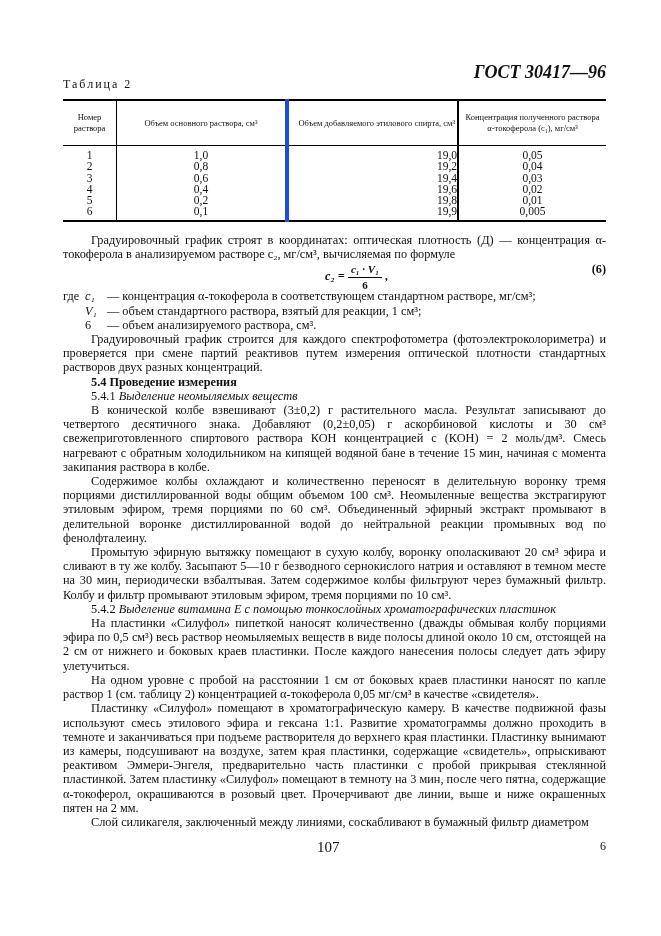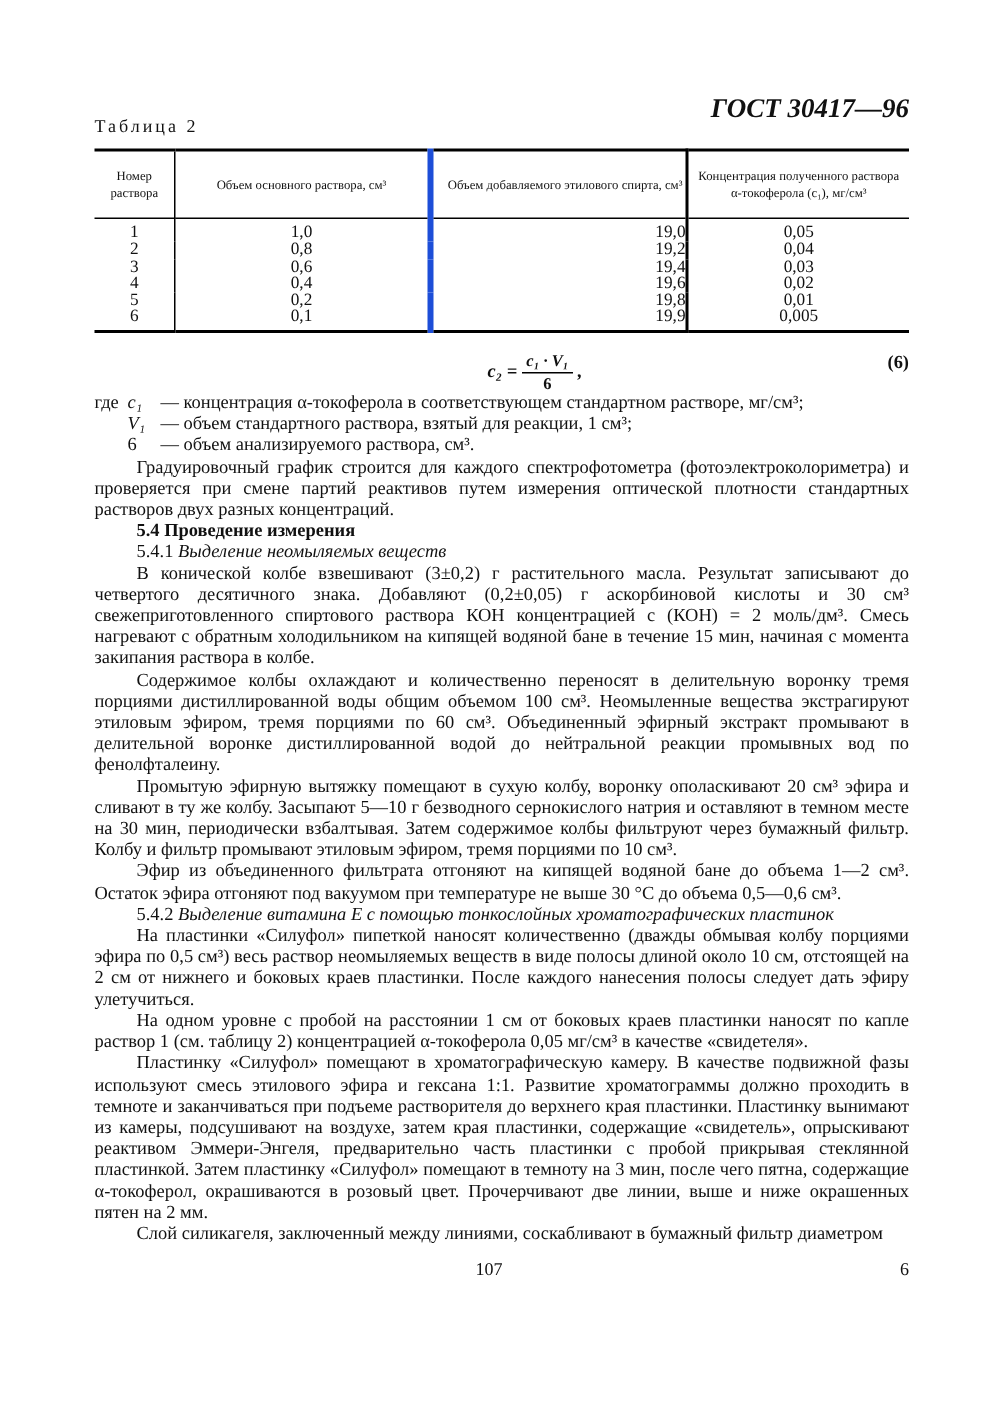--- a/index.html
+++ b/index.html
@@ -24,21 +24,21 @@
   .bold { font-weight:bold; }
   .ital { font-style:italic; }
   .formula { position:relative; height:28px;font-weight:bold; }
   .formula .eq { position:absolute; left:262px; top:1px; font-style:italic; }
   .frac { display:inline-block; vertical-align:middle; text-align:center; font-size:11px; }
   .frac .num { display:block; border-bottom:1px solid #000; padding:0 3px; }
   .frac .den { display:block; font-style:normal; }
   .formula .no { position:absolute; right:0; top:1px; }
   .defs { margin:0; }
   .defs .row { display:flex; }
-  .foot-page { left:317px; top:839px; font-size:12px; }
+  .foot-page { left:317px; top:839px; font-size:15px; }
   .foot-sheet { right:55px; top:839px; font-size:12px; }
 </style>
 </head>
 <body>
 
 <div class="abs std">ГОСТ 30417—96</div>
 <div class="abs tcap">Таблица 2</div>
 
 <table class="t2">
   <thead>
@@ -83,20 +83,21 @@
     <tr>
       <td class="c1">6</td>
       <td class="c2">0,1</td>
       <td class="c3">19,9</td>
       <td class="c4">0,005</td>
     </tr>
   </tbody>
 </table>
 
 <div class="body" style="top:233px;">
+  <p class="p">Градуировочный график строят в координатах: оптическая плотность (Д) — концентрация α-токоферола в анализируемом растворе c₂, мг/см³, вычисляемая по формуле</p>
 
   <div class="formula">
     <span class="eq">
       <span>c₂ =</span>
       <span class="frac">
         <span class="num">c₁ · V₁</span>
         <span class="den">6</span>
       </span>
       <span>,</span>
     </span>
@@ -123,21 +124,20 @@
 
   <p class="p">Градуировочный график строится для каждого спектрофотометра (фотоэлектроколориметра) и проверяется при смене партий реактивов путем измерения оптической плотности стандартных растворов двух разных концентраций.</p>
   <p class="h bold">5.4 Проведение измерения</p>
   <p class="h">
     <span>5.4.1</span>
     <span class="ital">Выделение неомыляемых веществ</span>
   </p>
   <p class="p">В конической колбе взвешивают (3±0,2) г растительного масла. Результат записывают до четвертого десятичного знака. Добавляют (0,2±0,05) г аскорбиновой кислоты и 30 см³ свежеприготовленного спиртового раствора КОН концентрацией c (КОН) = 2 моль/дм³. Смесь нагревают с обратным холодильником на кипящей водяной бане в течение 15 мин, начиная с момента закипания раствора в колбе.</p>
   <p class="p">Содержимое колбы охлаждают и количественно переносят в делительную воронку тремя порциями дистиллированной воды общим объемом 100 см³. Неомыленные вещества экстрагируют этиловым эфиром, тремя порциями по 60 см³. Объединенный эфирный экстракт промывают в делительной воронке дистиллированной водой до нейтральной реакции промывных вод по фенолфталеину.</p>
   <p class="p">Промытую эфирную вытяжку помещают в сухую колбу, воронку ополаскивают 20 см³ эфира и сливают в ту же колбу. Засыпают 5—10 г безводного сернокислого натрия и оставляют в темном месте на 30 мин, периодически взбалтывая. Затем содержимое колбы фильтруют через бумажный фильтр. Колбу и фильтр промывают этиловым эфиром, тремя порциями по 10 см³.</p>
-  <p class="p">Эфир из объединенного фильтрата отгоняют на кипящей водяной бане до объема 1—2 см³. Остаток эфира отгоняют под вакуумом при температуре не выше 30 °С до объема 0,5—0,6 см³.</p>
   <p class="h">
     <span>5.4.2</span>
     <span class="ital">Выделение витамина Е с помощью тонкослойных хроматографических пластинок</span>
   </p>
   <p class="p">На пластинки «Силуфол» пипеткой наносят количественно (дважды обмывая колбу порциями эфира по 0,5 см³) весь раствор неомыляемых веществ в виде полосы длиной около 10 см, отстоящей на 2 см от нижнего и боковых краев пластинки. После каждого нанесения полосы следует дать эфиру улетучиться.</p>
   <p class="p">На одном уровне с пробой на расстоянии 1 см от боковых краев пластинки наносят по капле раствор 1 (см. таблицу 2) концентрацией α-токоферола 0,05 мг/см³ в качестве «свидетеля».</p>
   <p class="p">Пластинку «Силуфол» помещают в хроматографическую камеру. В качестве подвижной фазы используют смесь этилового эфира и гексана 1:1. Развитие хроматограммы должно проходить в темноте и заканчиваться при подъеме растворителя до верхнего края пластинки. Пластинку вынимают из камеры, подсушивают на воздухе, затем края пластинки, содержащие «свидетель», опрыскивают реактивом Эммери-Энгеля, предварительно часть пластинки с пробой прикрывая стеклянной пластинкой. Затем пластинку «Силуфол» помещают в темноту на 3 мин, после чего пятна, содержащие α-токоферол, окрашиваются в розовый цвет. Прочерчивают две линии, выше и ниже окрашенных пятен на 2 мм.</p>
   <p class="p" style="text-align:left">Слой силикагеля, заключенный между линиями, соскабливают в бумажный фильтр диаметром</p>
 </div>
 

